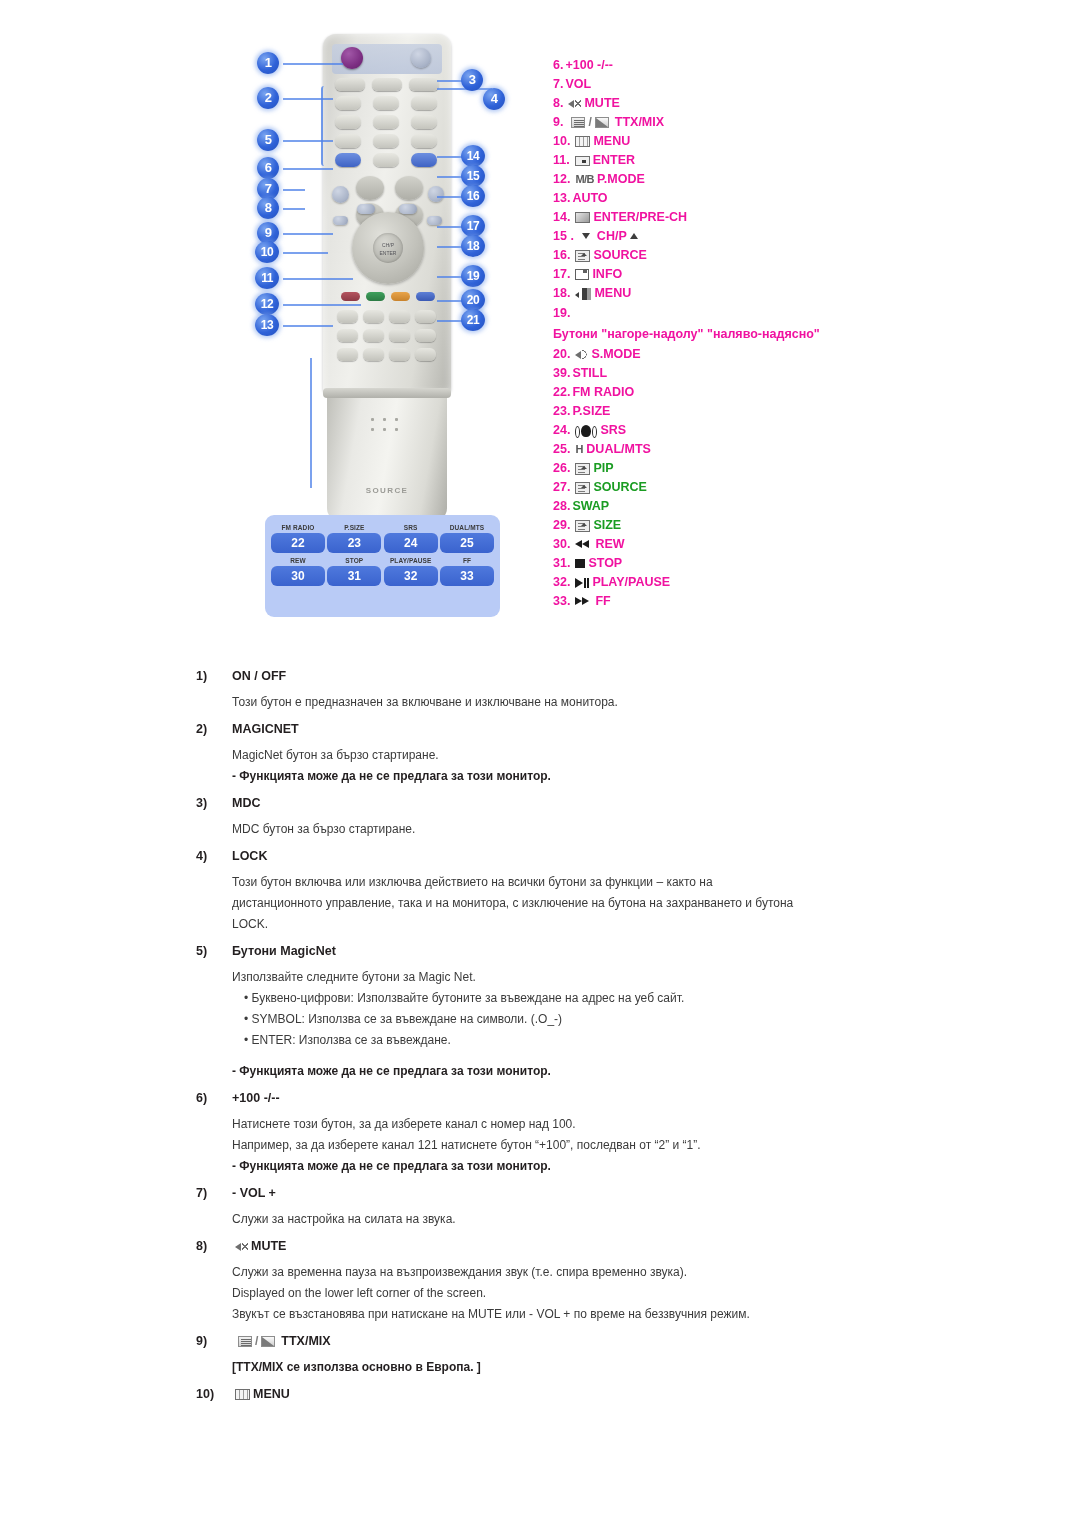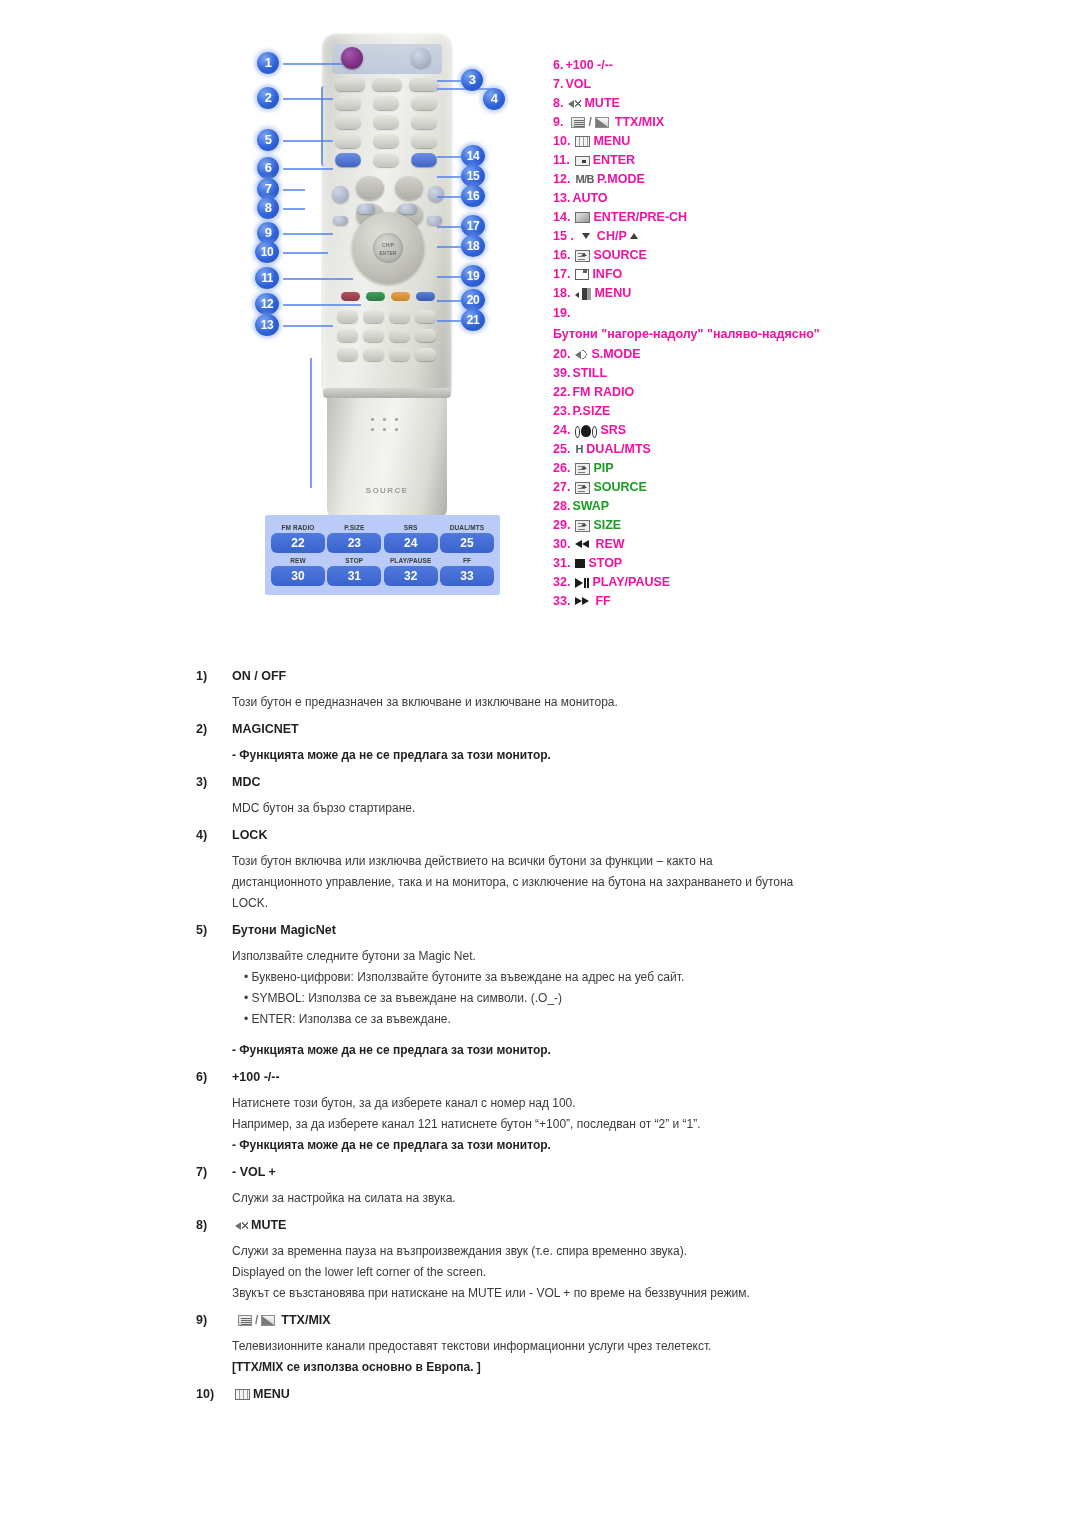--- a/index.html
+++ b/index.html
@@ -99,22 +99,22 @@
   .base-dots{position:absolute;left:44px;top:24px;width:34px;height:16px;}
   .base-dots i{position:absolute;width:3px;height:3px;background:#a8a8a2;border-radius:1px;}
   .samsung-logo{
     position:absolute;left:0;right:0;top:92px;text-align:center;
     font-size:8px;letter-spacing:1.4px;color:#9b9b96;font-weight:bold;
   }
   .brace{position:absolute;border:2px solid #4f82e8;opacity:.8;border-radius:3px;}
 
   
   #btn-grid{
-    position:absolute;left:265px;top:515px;width:235px;height:80px;
-    background:#b9cbf6;border-radius:2px;padding:8px 6px;box-sizing:border-box;
+    position:absolute;left:265px;top:515px;width:235px;height:102px;
+    background:#b9cbf6;border-radius:9px;padding:8px 6px;box-sizing:border-box;
   }
   .grid-row{display:flex;justify-content:space-between;margin-bottom:3px;}
   .grid-cell{width:54px;text-align:center;}
   .grid-caption{font-size:6.5px;font-weight:bold;color:#3a3a3a;letter-spacing:.1px;
     height:9px;line-height:9px;white-space:nowrap;}
   .grid-caption.green{color:#17a91f;}
   .grid-num{
     margin-top:1px;height:20px;line-height:20px;border-radius:6px;
     background:linear-gradient(180deg,#4f79dd 0%,#3a63ce 100%);
     color:#ffffff;font-size:12px;font-weight:bold;
@@ -552,20 +552,21 @@
       </div>
       <div class="para">Този бутон е предназначен за включване и изключване на монитора.</div>
     </div>
     <div class="sec">
       <div class="sec-head">
         <span class="idx">2)</span>
         <span class="ttl">
           <span>MAGICNET</span>
         </span>
       </div>
+      <div class="para">MagicNet бутон за бързо стартиране.</div>
       <div class="para note">- Функцията може да не се предлага за този монитор.</div>
     </div>
     <div class="sec">
       <div class="sec-head">
         <span class="idx">3)</span>
         <span class="ttl">
           <span>MDC</span>
         </span>
       </div>
       <div class="para">MDC бутон за бързо стартиране.</div>
@@ -628,21 +629,20 @@
       <div class="para">Звукът се възстановява при натискане на MUTE или - VOL + по време на беззвучния режим.</div>
     </div>
     <div class="sec">
       <div class="sec-head">
         <span class="idx">9)</span>
         <span class="ttl">
           <span class="ic" style="white-space: nowrap;"><span class="ic ic-ttx"><i style="top: 2px;"></i><i style="top: 4px;"></i><i style="top: 6px;"></i><i style="top: 8px;"></i></span><span style="color: rgb(125, 125, 125); font-size: 12px;">/</span><span class="ic ic-mix"></span></span>
           <span>TTX/MIX</span>
         </span>
       </div>
-      <div class="para">Телевизионните канали предоставят текстови информационни услуги чрез телетекст.</div>
       <div class="para note">[TTX/MIX се използва основно в Европа. ]</div>
     </div>
     <div class="sec">
       <div class="sec-head">
         <span class="idx">10)</span>
         <span class="ttl">
           <span class="ic ic-menu"></span>
           <span>MENU</span>
         </span>
       </div>

